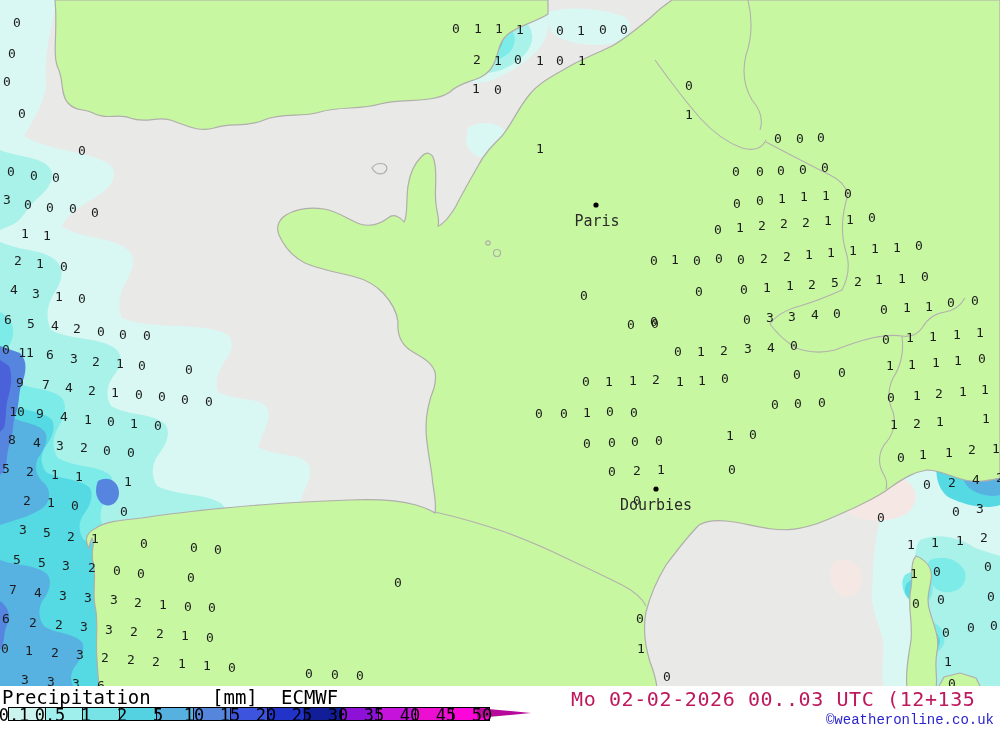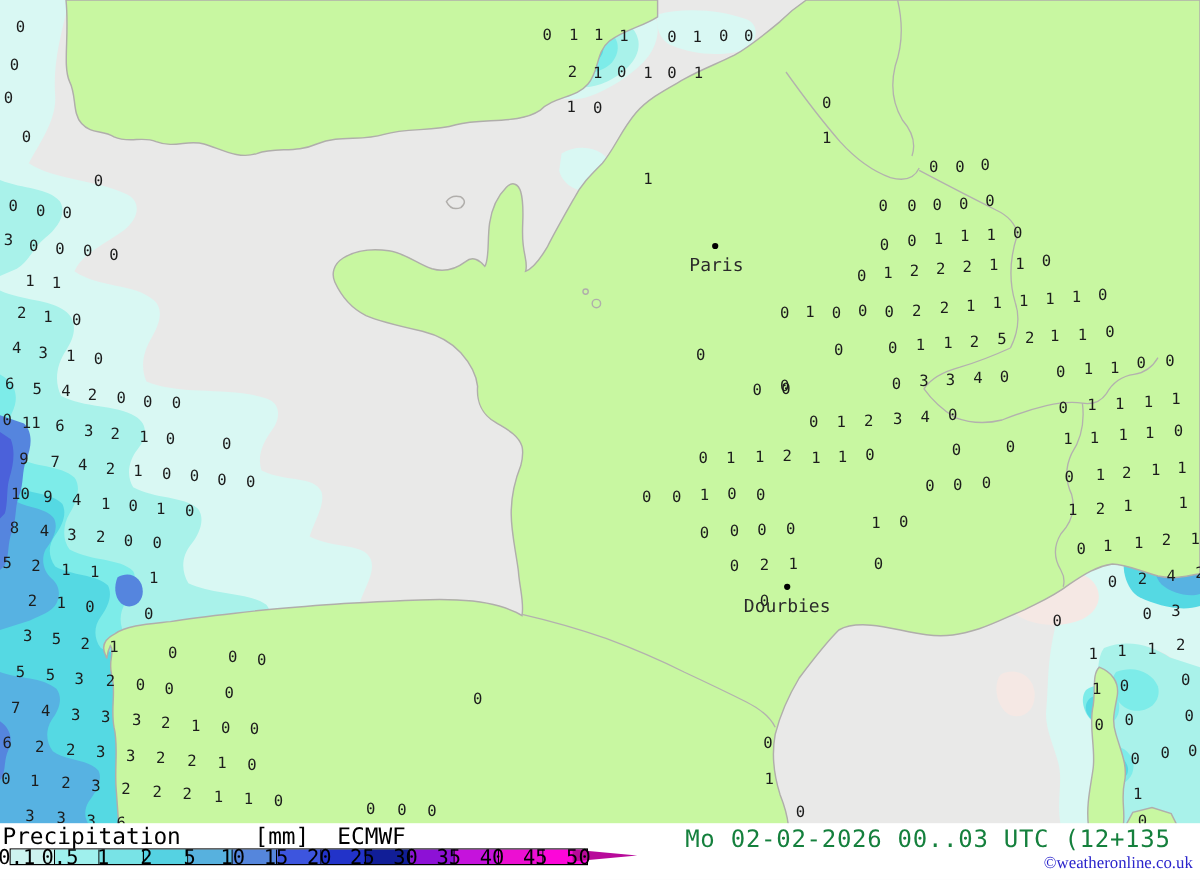--- a/index.html
+++ b/index.html
@@ -15,22 +15,22 @@
   #numbers-layer text{font-family:"DejaVu Sans Mono",monospace;font-size:13px;fill:#1c1c1c;text-anchor:middle;}
   #cities-layer text{font-family:"DejaVu Sans Mono",monospace;font-size:15px;fill:#2b2b2b;text-anchor:middle;}
   #legend{position:absolute;left:0;top:686px;width:1000px;height:47px;background:#fff;}
   .legend-title-part{position:absolute;top:0px;font-size:19px;color:#000;white-space:pre;}
   #legend-bar{position:absolute;left:8px;top:21px;height:12px;display:flex;border:1px solid #000;}
   .legend-seg{width:36px;height:12px;border-right:1px solid #000;}
   .legend-seg:last-child{border-right:none;}
   #legend-arrow{position:absolute;left:477px;top:21px;}
   #legend-ticks{position:absolute;left:0;top:19px;width:560px;height:14px;}
   .legend-tick{position:absolute;top:0;transform:translateX(-50%);font-size:17px;color:#000;}
-  #footer-datetime{position:absolute;left:571px;top:687px;font-size:20px;color:#15803d;white-space:pre;letter-spacing:0.6px;}
-  #footer-copyright{position:absolute;right:6px;top:712px;font-family:Liberation Serif, serif;font-size:14px;color:#2a24cc;}
+  #footer-datetime{position:absolute;left:571px;top:687px;font-size:20px;color:#be185d;white-space:pre;letter-spacing:0.6px;}
+  #footer-copyright{position:absolute;right:6px;top:712px;font-family:Liberation Mono, monospace;font-size:14px;color:#2a24cc;}
 </style>
 </head>
 <body>
 
 <div id="stage">
   <svg id="map-svg" width="1000" height="688" viewBox="0 0 1000 688">
 
     <rect class="sea" x="0" y="0" width="1000" height="688"></rect>
 
     <g>

